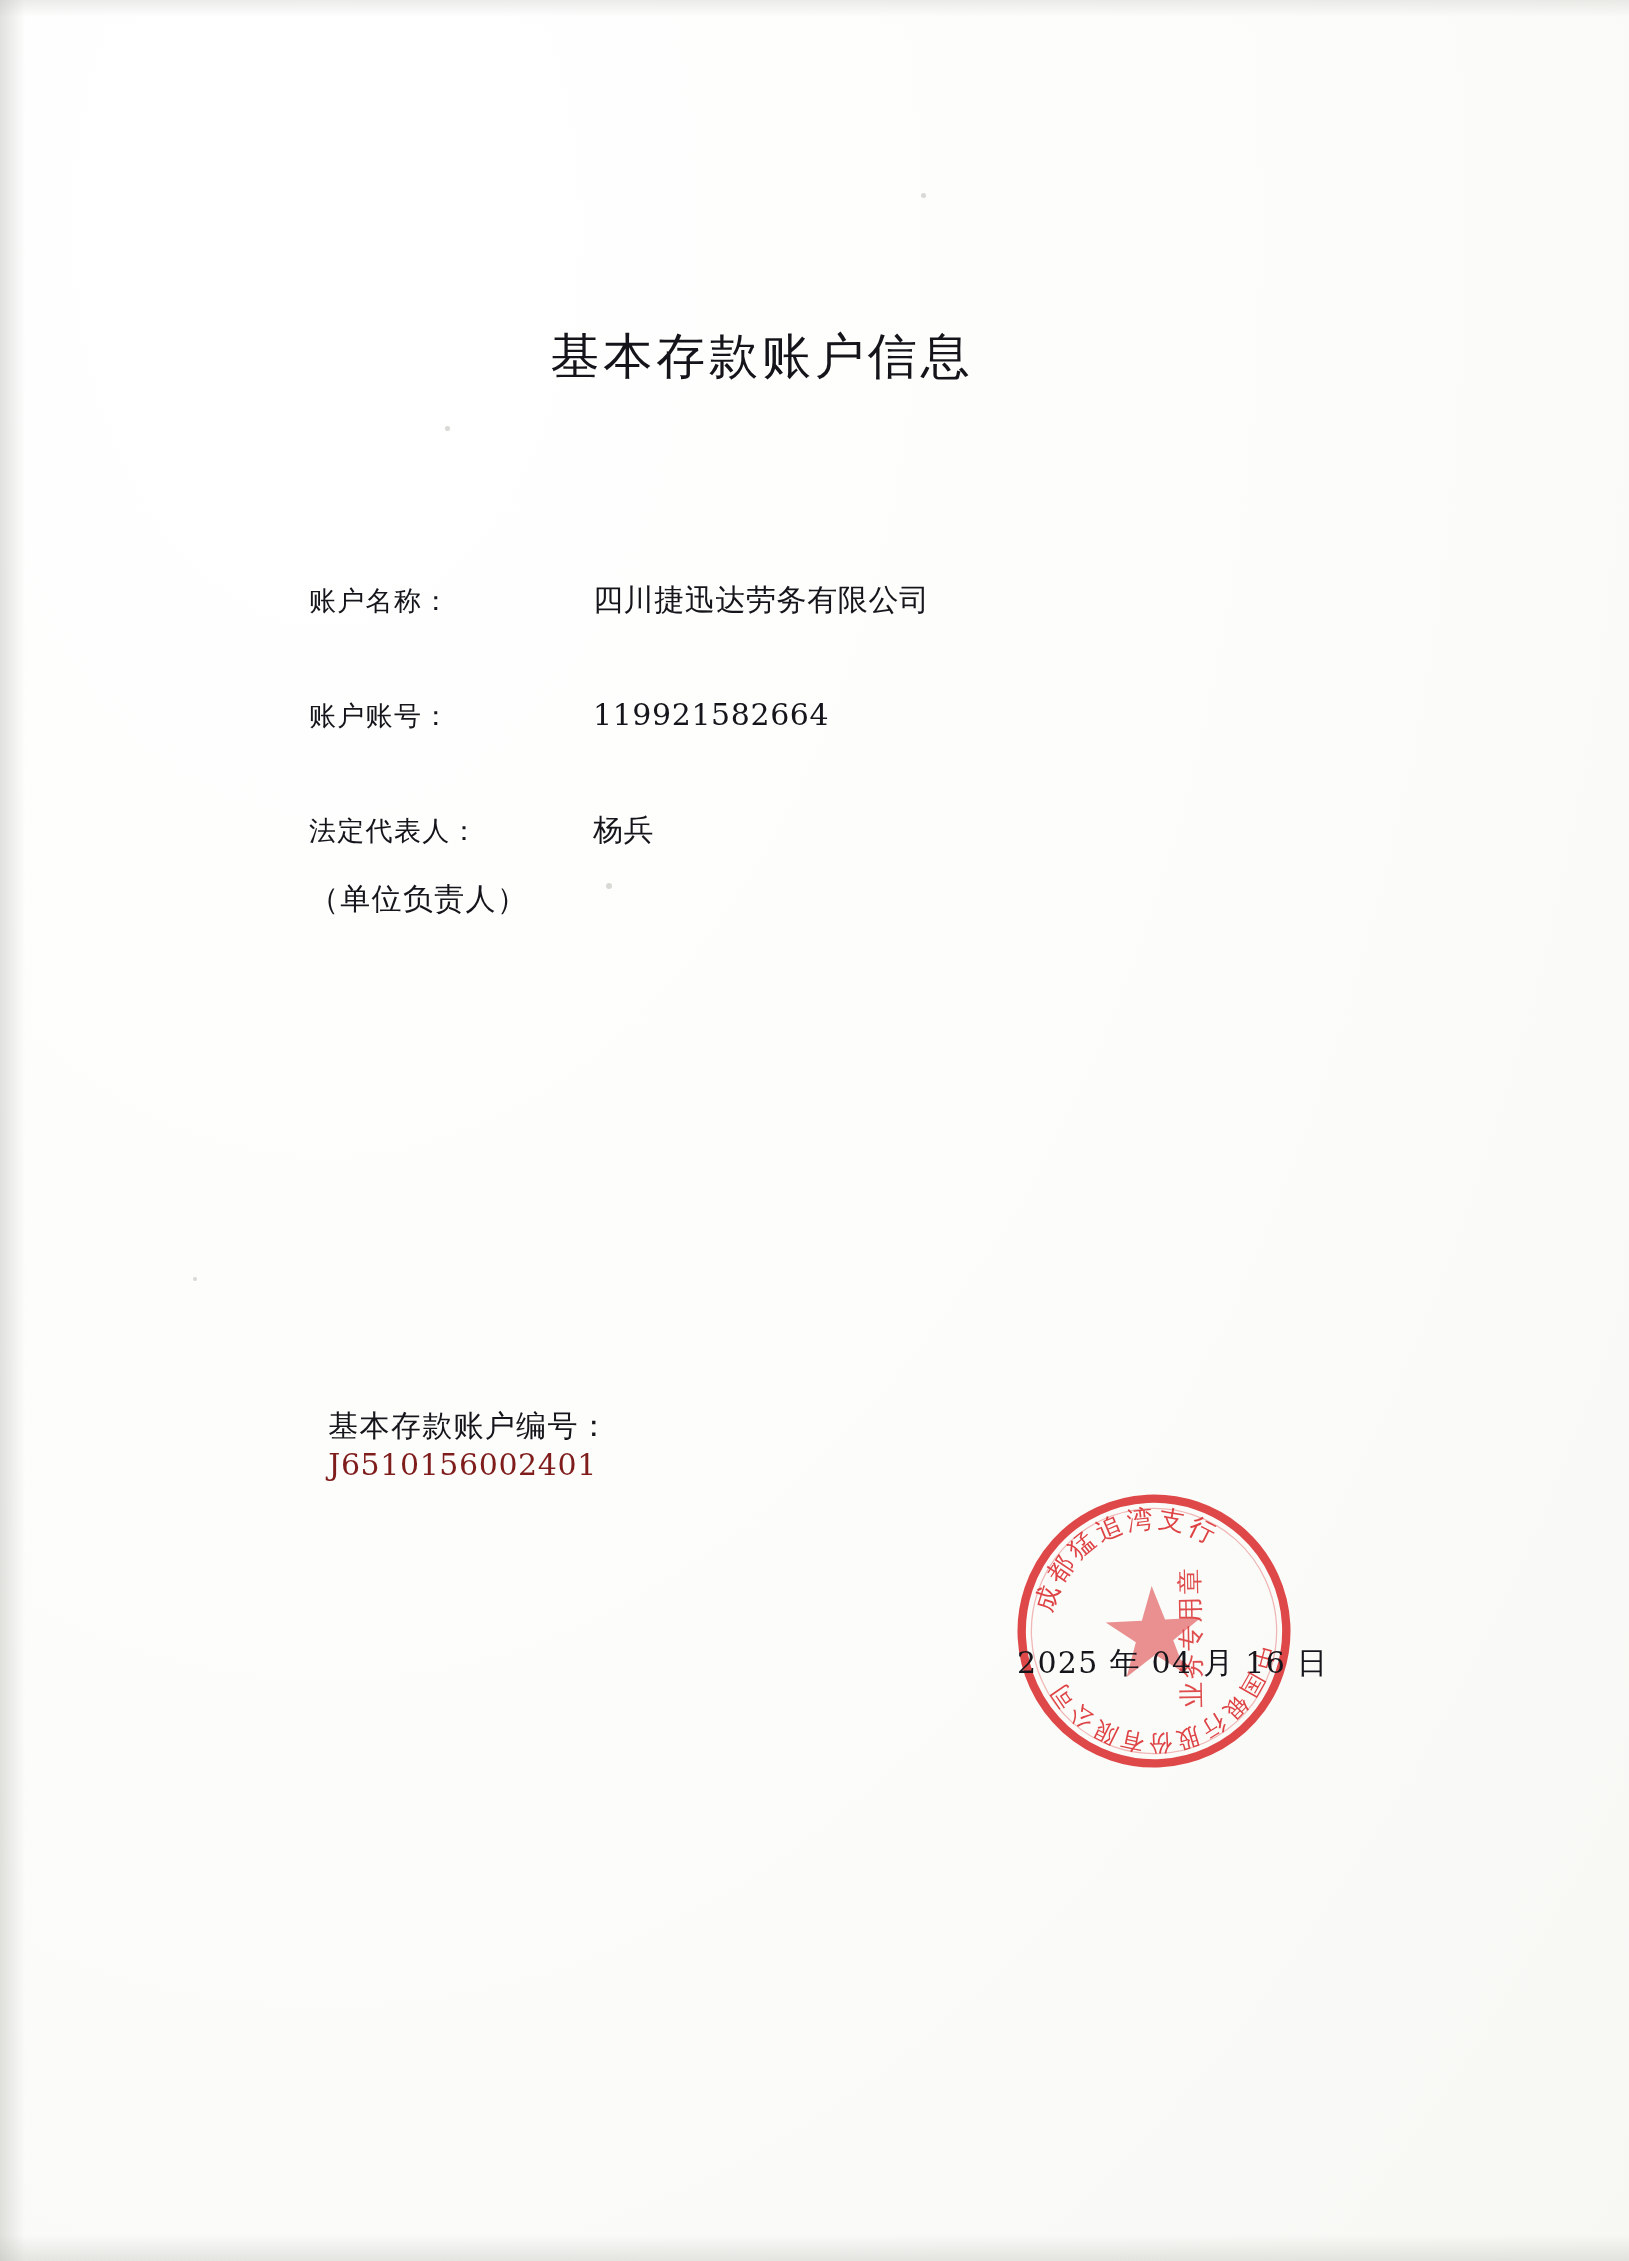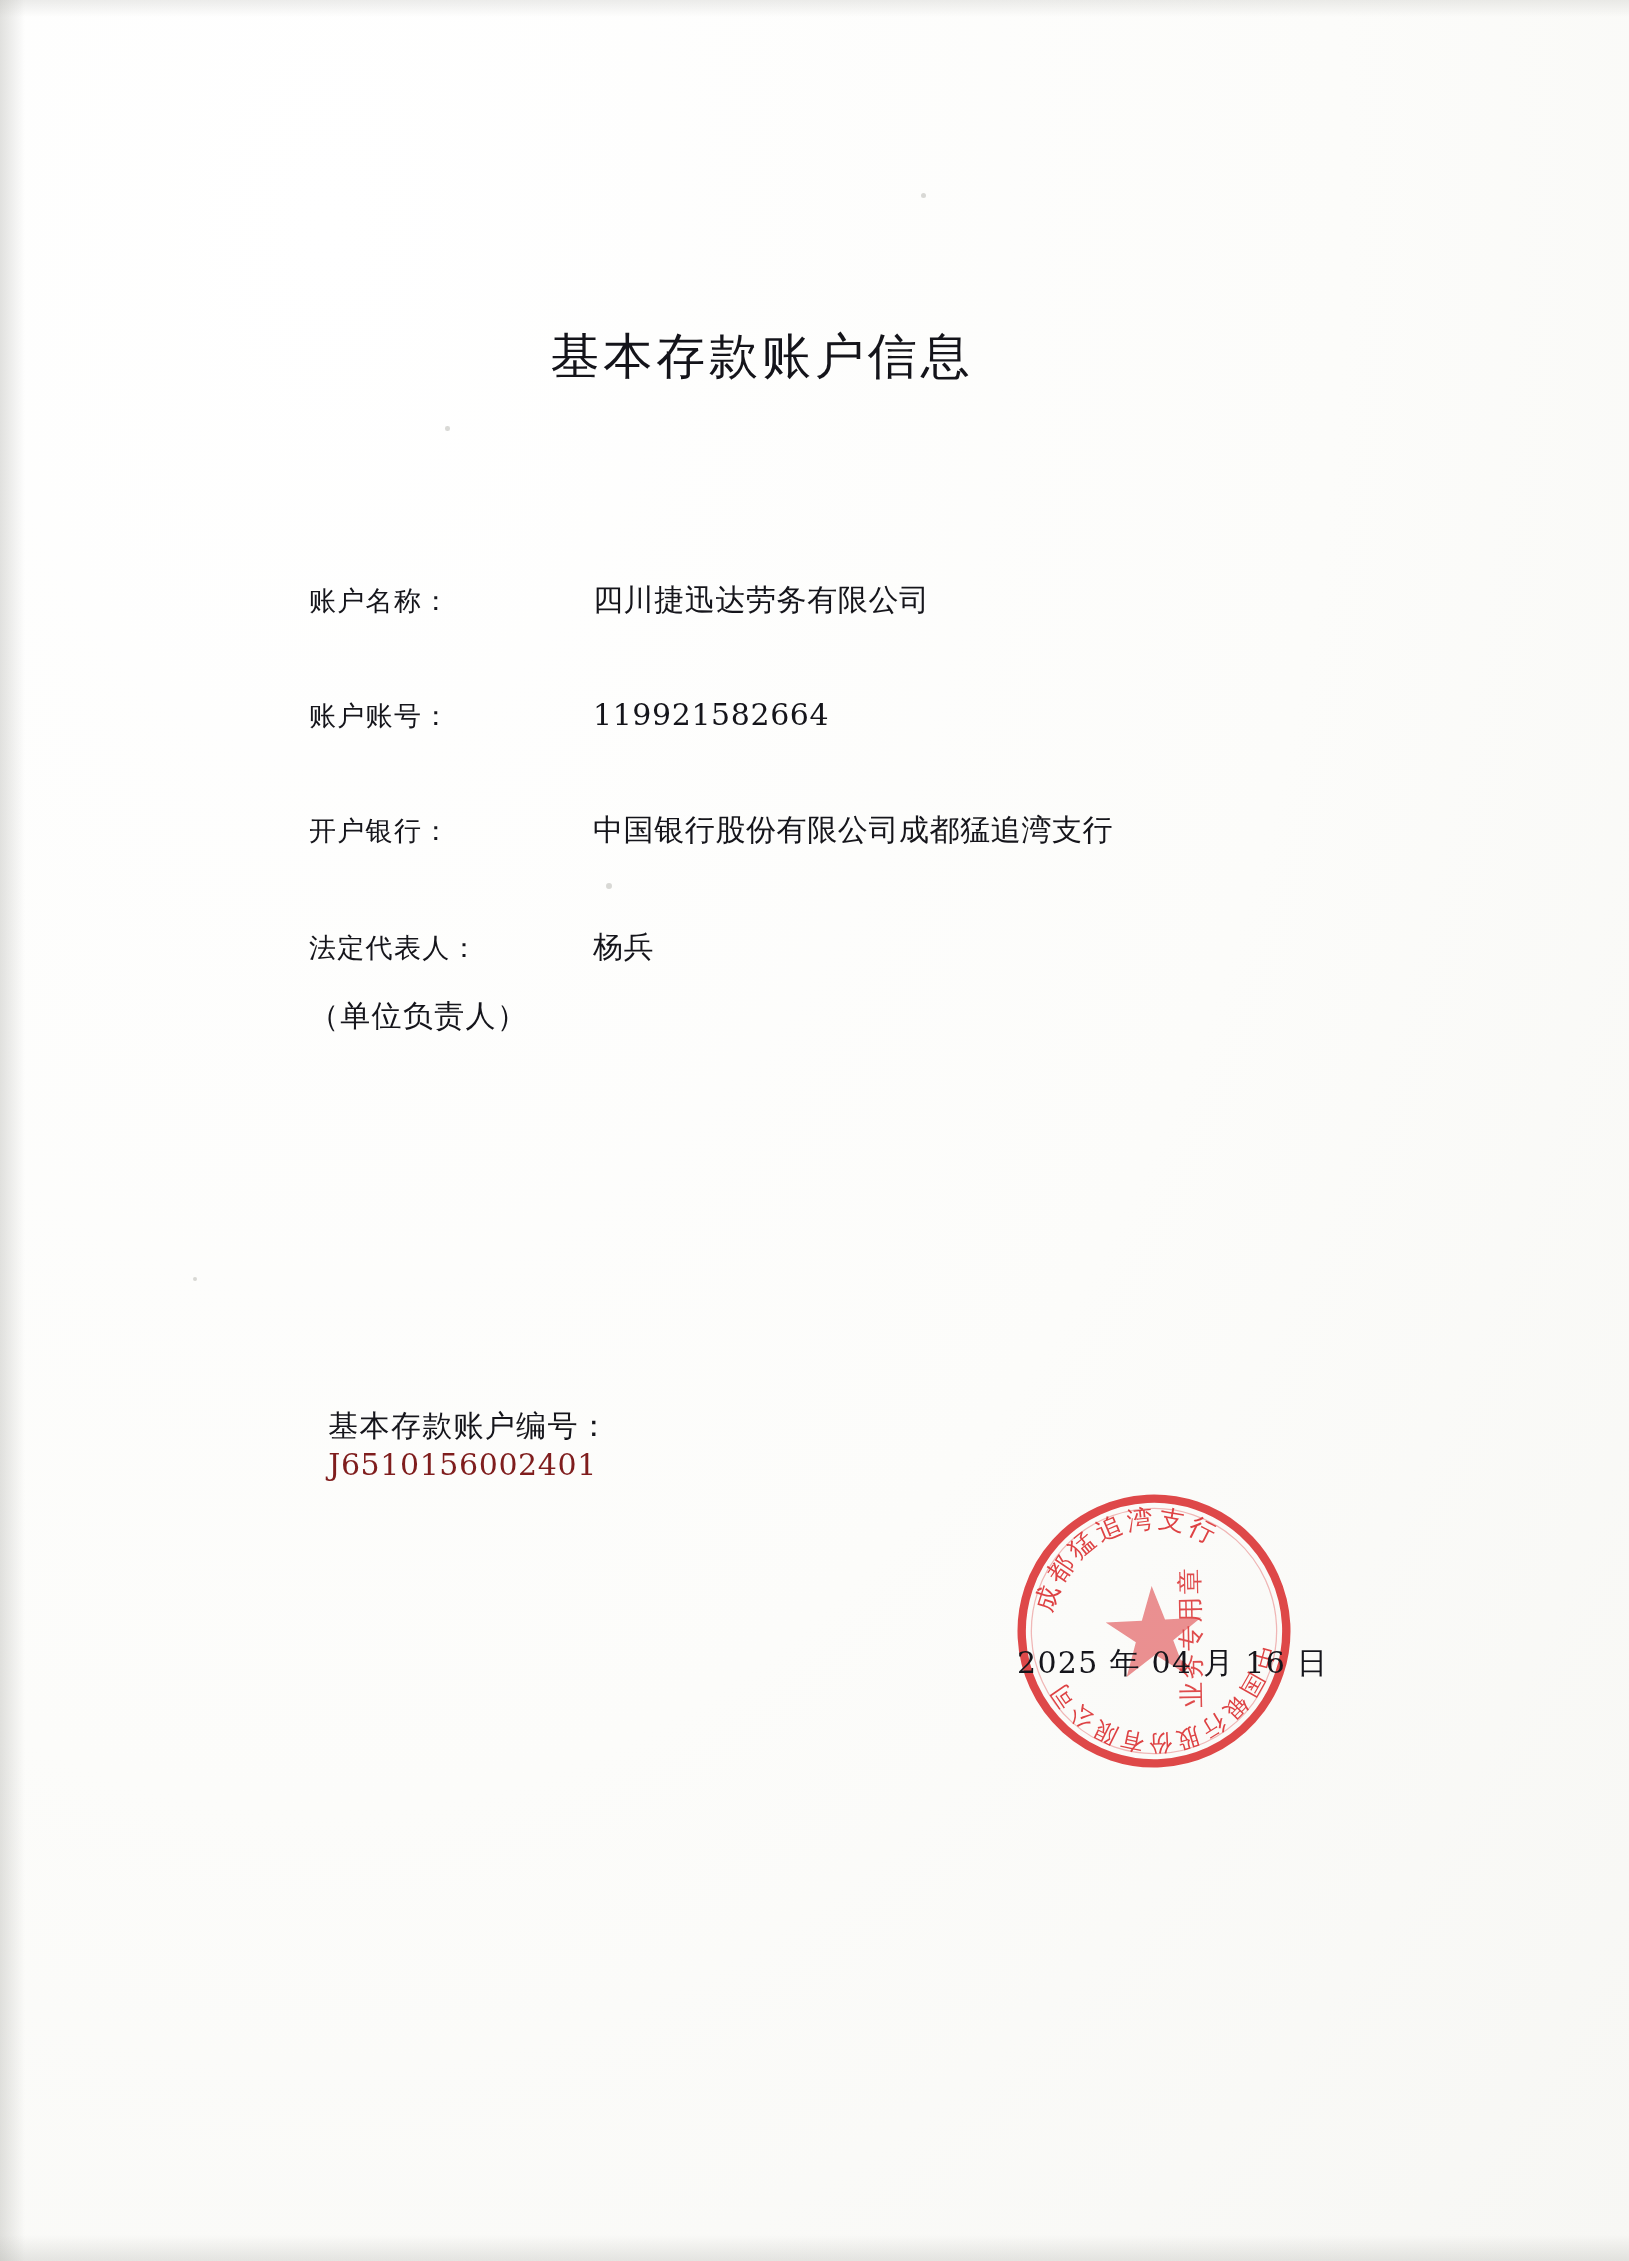--- a/index.html
+++ b/index.html
@@ -167,24 +167,20 @@
     <div class="field-row">
       <span class="field-label">账户名称：</span>
       <span class="field-value">四川捷迅达劳务有限公司</span>
     </div>
 
     <div class="field-row">
       <span class="field-label">账户账号：</span>
       <span class="field-value">119921582664</span>
     </div>
 
-    <div class="field-row">
-      <span class="field-label">开户银行：</span>
-      <span class="field-value">中国银行股份有限公司成都猛追湾支行</span>
-    </div>
 
     <div class="field-row">
       <span class="field-label">法定代表人：</span>
       <span class="field-value">杨兵</span>
     </div>
 
     <div class="field-sublabel">（单位负责人）</div>
   </div>
 
   <div class="account-number-row">

